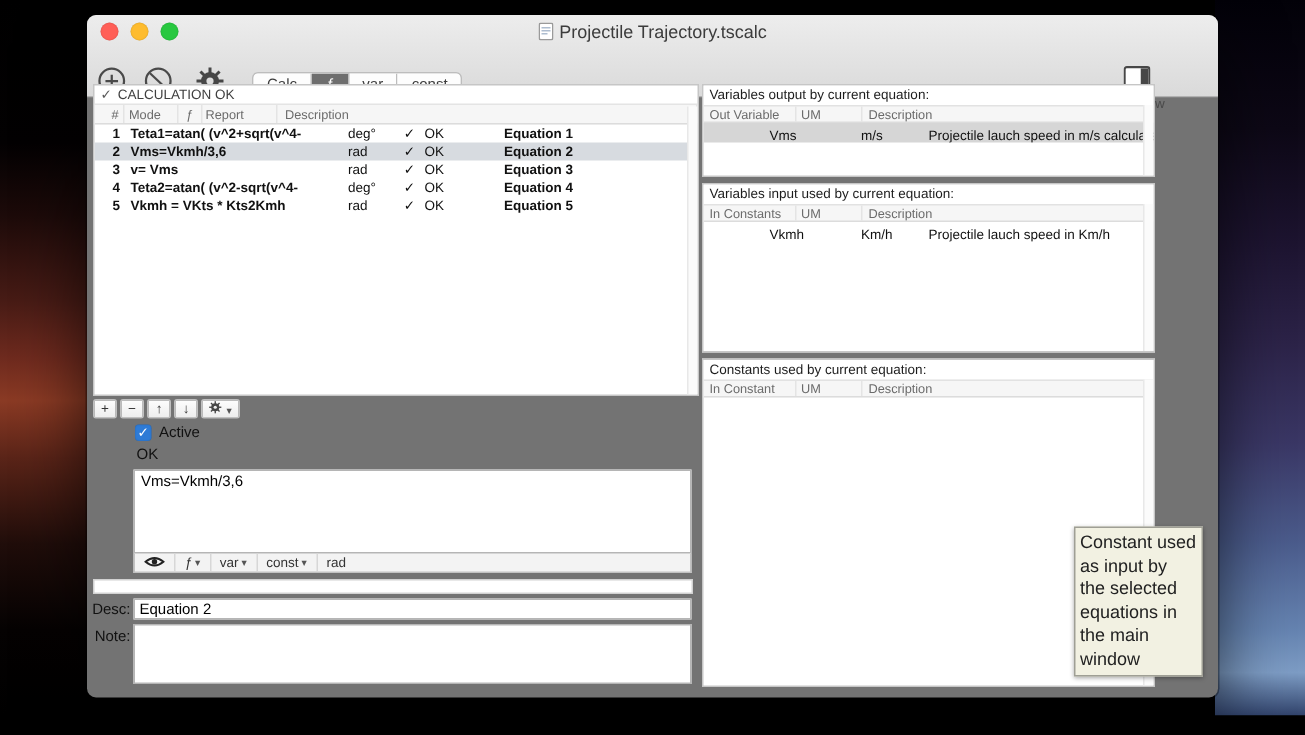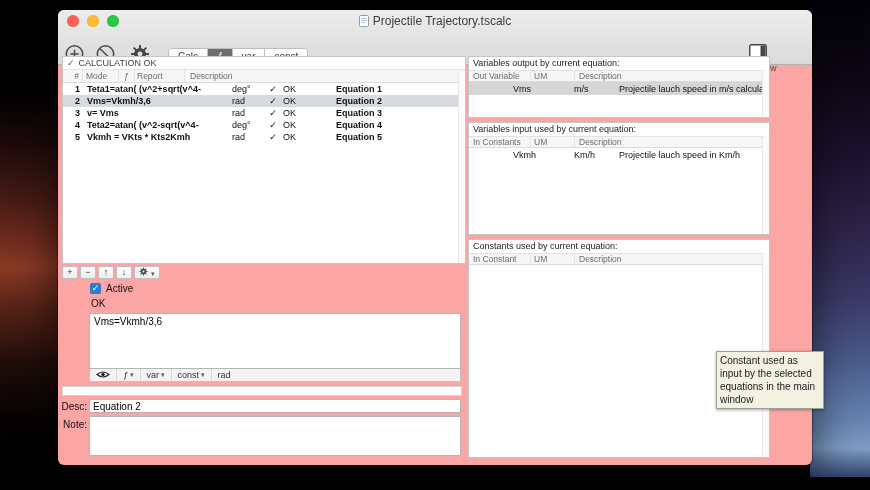--- a/index.html
+++ b/index.html
@@ -9,21 +9,21 @@
   
   .wall { position:absolute; top:0; height:477px; }
   .wall-left { left:0; width:60px;
     background:linear-gradient(180deg,#000 0%,#030102 20%,#1c0a09 30%,#471b15 42%,#6e2a1e 50%,#8a3a24 56%,#5a2418 64%,#200d0a 76%,#050202 88%,#000 100%); }
   .wall-right { left:810px; width:60px;
     background:linear-gradient(180deg,#020108 0%,#0d0816 18%,#1d1430 34%,#2c2348 48%,#3a3765 62%,#4b5c8c 76%,#6583b0 88%,#7d9cc4 94%,#31436b 100%); }
   .wall-bottom { position:absolute; left:0; top:477px; width:870px; height:13px; background:#000; }
 
   
   .window { position:absolute; left:58px; top:10px; width:754px; height:455px;
-    background:#fca5a5; border-radius:6px; box-shadow:0 18px 45px rgba(0,0,0,.65), 0 0 0 1px rgba(0,0,0,.35); }
+    background:#737373; border-radius:6px; box-shadow:0 18px 45px rgba(0,0,0,.65), 0 0 0 1px rgba(0,0,0,.35); }
 
   .chrome { position:absolute; left:0; top:0; right:0; height:55px;
     background:linear-gradient(180deg,#ededed,#dadada); border-bottom:1px solid #b1b1b1; border-radius:6px 6px 0 0; }
   .titlebar { position:relative; height:21px; }
   .traffic { position:absolute; top:5px; width:12px; height:12px; border-radius:50%; box-shadow:inset 0 0 1px rgba(0,0,0,.25); }
   .t-red { left:9px;  background:#ff5f57; }
   .t-yellow { left:29px; background:#febc2e; }
   .t-green { left:49px; background:#28c840; }
   .title { position:absolute; top:4px; left:80px; right:80px; text-align:center;
     font-size:12px; color:#3c3c3c; white-space:nowrap; overflow:hidden; }
@@ -80,33 +80,33 @@
   .text-input { position:absolute; left:31px; width:372px; background:#fff; border:1px solid #b5b5b5;
     font-size:10px; font-family:"Liberation Sans",sans-serif; color:#000; padding:0 3px; }
   .desc-input { top:389px; height:14px; }
   .note-input { top:406px; height:40px; resize:none; }
 
   
   .info-panels { position:absolute; left:410px; top:46px; width:302px; }
   .panel { position:relative; background:#fff; border:1px solid #c6c6c6; margin-bottom:4px; overflow:hidden; }
   .panel.p0 { height:62px; } .panel.p1 { height:113px; } .panel.p2 { height:219px; margin-bottom:0; }
   .ptitle { height:13px; font-size:9px; color:#1c1c1c; padding:1px 4px 0; background:#fff; }
-  .prow { display:flex; align-items:center; }
+  .prow { display:flex; align-items:flex-end; }
   .phead { height:12px; background:#f6f6f6; border-top:1px solid #e2e2e2; border-bottom:1px solid #dcdcdc; font-size:8.5px; color:#6b6b6b; }
   .phead .pcell { border-right:1px solid #e4e4e4; height:100%; line-height:11px; }
   .pdata { height:13px; font-size:9px; color:#111;padding-left:40px; }
   .pdata.sel { background:#d6d6d6; }
   .pc0 { width:62px; padding-left:4px; }
   .pc1 { width:44px; padding-left:3px; }
   .pc2 { flex:1; padding-left:4px; overflow:hidden; white-space:nowrap; }
   .pscroll { position:absolute; right:0; top:13px; bottom:0; width:7px; background:#fbfbfb; border-left:1px solid #e8e8e8; }
 
   
-  .tooltip { position:absolute; left:716px; top:351px; width:108px; background:#f2f1e2;
-    border:1px solid #9f9f95; font-size:10px; line-height:1.3; color:#222; padding:2px 3px;
+  .tooltip { position:absolute; left:716px; top:351px; width:86px; background:#f2f1e2;
+    border:1px solid #9f9f95; font-size:12px; line-height:1.3; color:#222; padding:2px 3px;
     box-shadow:0 1px 3px rgba(0,0,0,.35); z-index:9; }
 </style>
 </head>
 <body>
 
 <div class="wall wall-left"></div>
 <div class="wall wall-right"></div>
 <div class="wall-bottom"></div>
 
 <div class="window">

